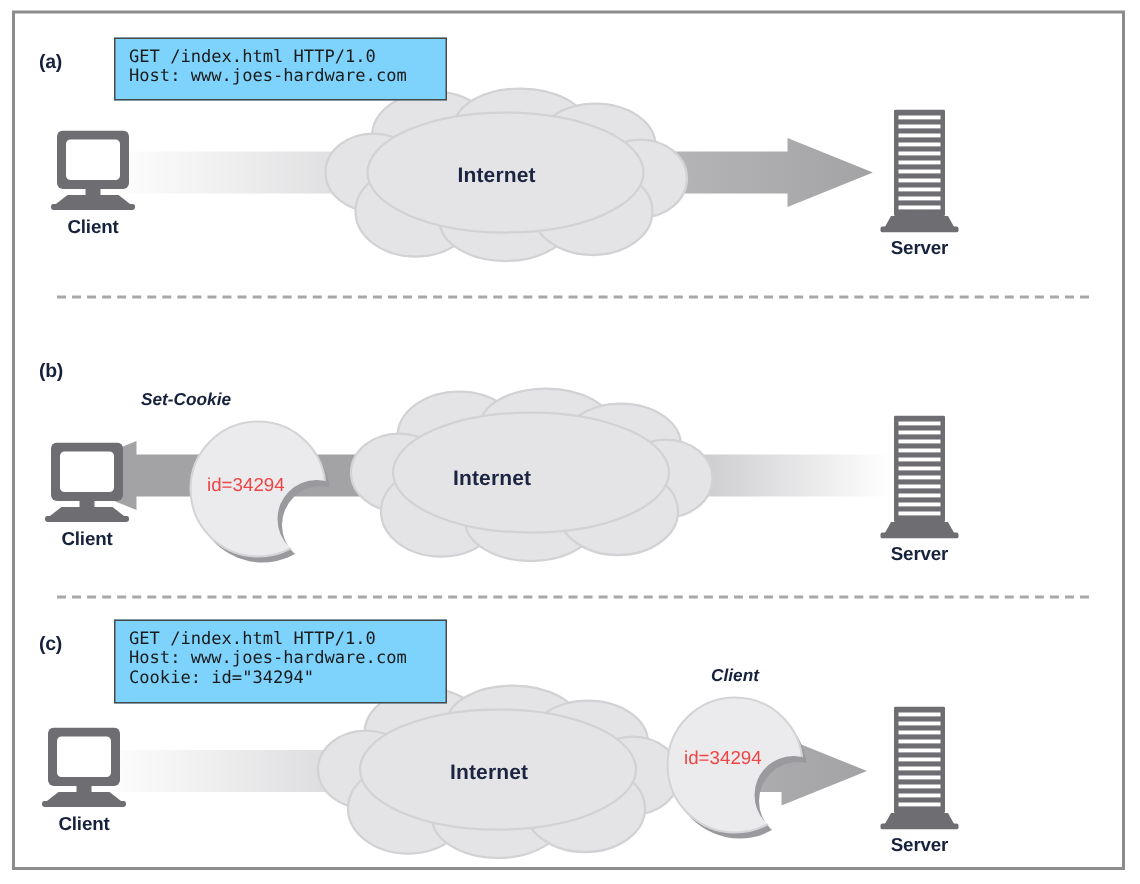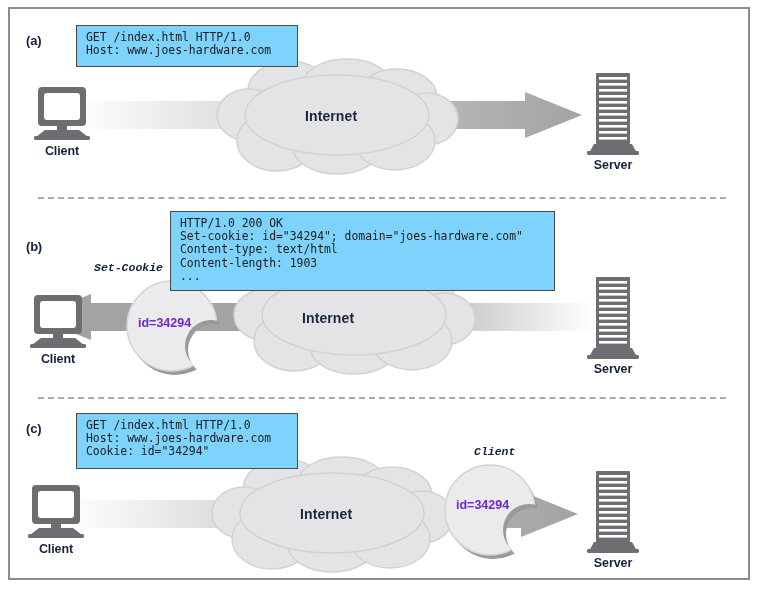--- a/index.html
+++ b/index.html
@@ -70,28 +70,28 @@
   .endpoint .cap{
     font-weight:bold;font-size:12.5px;color:#16213c;
     margin-top:3px;letter-spacing:-0.1px;
   }
 
   
   .cookie{position:absolute;z-index:6;}
   .cookie svg{display:block;}
   .cookie .ctext{
     position:absolute;
-    font-weight:bold;font-size:12.5px;color:#6d28d9;
+    font-weight:normal;font-size:12.5px;color:#ef4444;
     white-space:nowrap;
   }
   .cookie-tag{
     position:absolute;z-index:6;
     font-style:italic;font-weight:bold;font-size:11.5px;
     color:#16213c;white-space:nowrap;
-    font-family:Liberation Mono, monospace;
+    font-family:Liberation Sans, sans-serif;
   }
 </style>
 </head>
 <body>
 
 <div id="figure">
 
   <div class="divider" id="divider-ab"></div>
   <div class="divider" id="divider-bc"></div>
 
@@ -171,27 +171,20 @@
         </g>
       </svg>
       <div class="cap">Server</div>
     </div>
   </div>
 
   <div class="panel" id="panel-b">
 
     <div class="panel-label" style="left:16px;top:40px;">(b)</div>
 
-    <div class="msgbox" style="left:160px;top:12px;width:385px;height:80px;">
-      <pre>HTTP/1.0 200 OK
-Set-cookie: id="34294"; domain="joes-hardware.com"
-Content-type: text/html
-Content-length: 1903
-...</pre>
-    </div>
 
     <div class="band" style="left:24px;top:95px;">
       <svg width="560" height="46" viewBox="0 0 560 46">
         <defs>
           <linearGradient id="gB" x1="0" y1="0" x2="1" y2="0">
             <stop offset="0" stop-color="#a3a3a6"></stop>
             <stop offset="0.40" stop-color="#a3a3a6"></stop>
             <stop offset="0.76" stop-color="#c9c9cc"></stop>
             <stop offset="1" stop-color="#ffffff"></stop>
           </linearGradient>

